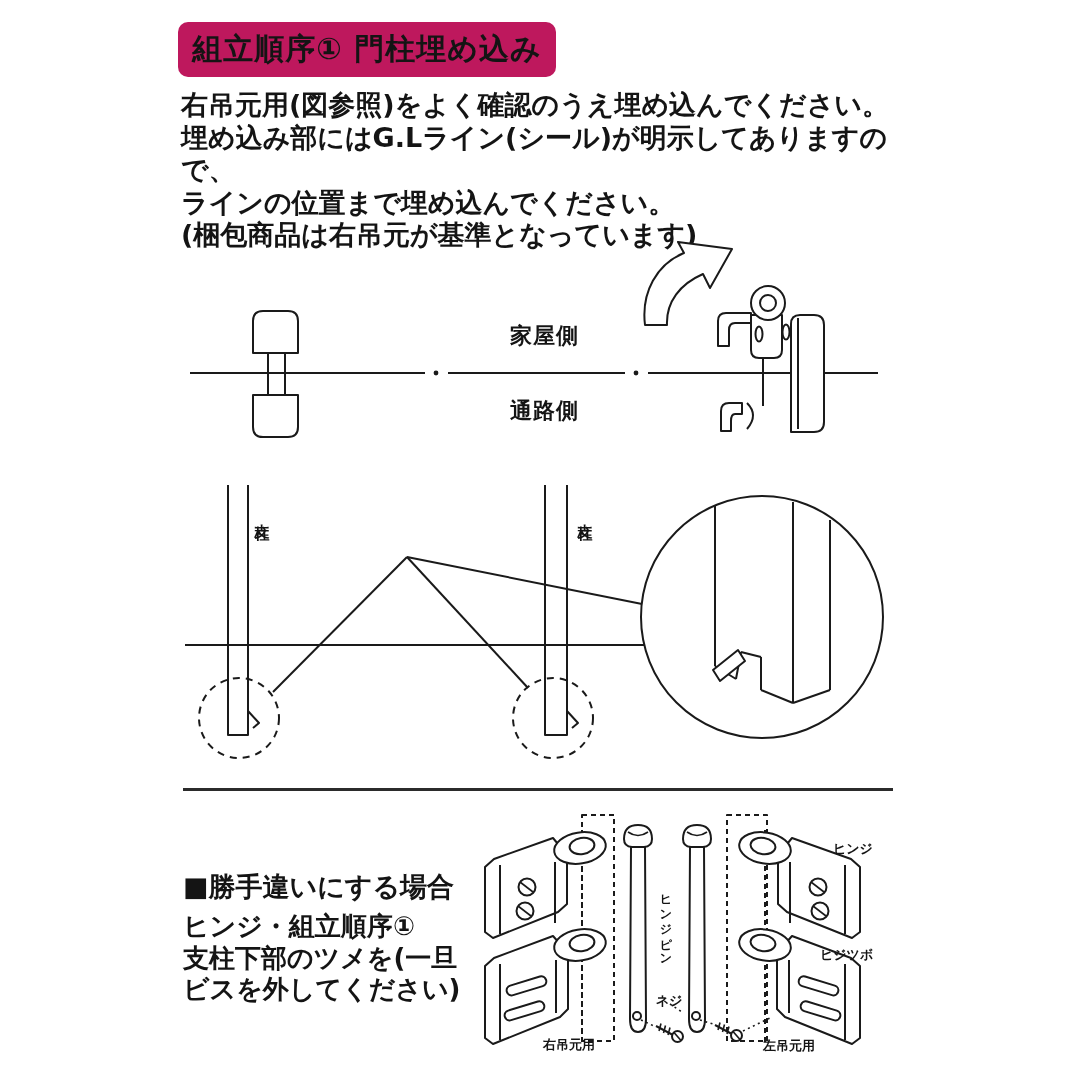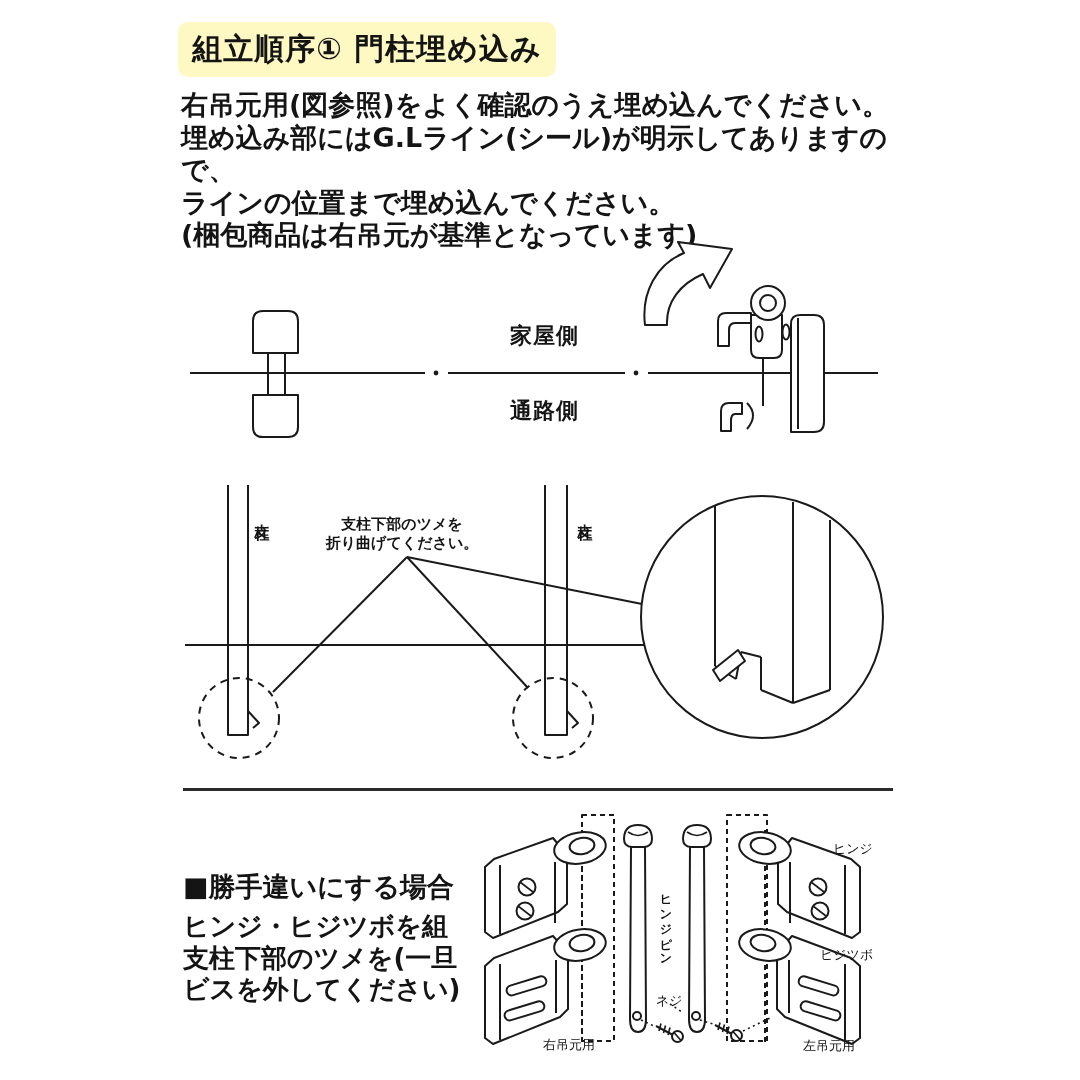--- a/index.html
+++ b/index.html
@@ -3,43 +3,43 @@
 <meta charset="utf-8">
 <style>
   html,body{margin:0;padding:0;background:#fff;}
   .page{
     position:relative;width:1080px;height:1080px;background:#ffffff;
     font-family:"DejaVu Sans","Liberation Sans",sans-serif;color:#111;
     overflow:hidden;
   }
   .abs{position:absolute;}
   .badge{
-    left:178px;top:22px;width:378px;height:55px;background:#fef9c3;
+    left:178px;top:22px;width:378px;height:55px;background:#be185d;
     border-radius:10px;display:flex;align-items:center;justify-content:center;
   }
   .badge span{font-size:30px;font-weight:700;letter-spacing:1px;color:#141414;}
   .intro{left:181px;top:89px;width:760px;font-size:27px;line-height:32.5px;font-weight:600;color:#141414;}
   .big-label{font-size:22px;font-weight:700;color:#141414;letter-spacing:1px;}
   .house{left:510px;top:321px;}
   .walkway{left:510px;top:396px;}
   .vtext{writing-mode:vertical-rl;text-orientation:upright;}
   .post-label{font-size:15px;font-weight:700;letter-spacing:2px;color:#141414;}
   .post-l{left:252px;top:512px;}
   .post-r{left:575px;top:512px;}
   .note{left:302px;top:515px;width:200px;text-align:center;font-size:15px;line-height:18.5px;font-weight:700;color:#141414;}
   .separator{left:183px;top:788px;width:710px;height:3px;background:#2b2b2b;}
   .rev-head{left:183px;top:869px;font-size:27px;font-weight:700;color:#141414;}
   .rev-body{left:183px;top:911px;font-size:26px;line-height:31.5px;font-weight:600;color:#141414;}
-  .small-label{font-size:13px;font-weight:400;color:#141414;}
+  .small-label{font-size:13px;font-weight:700;color:#141414;}
   .lbl-hinge{left:833px;top:840px;}
   .lbl-socket{left:820px;top:946px;}
   .lbl-pin{left:657px;top:886px;font-size:12px;font-weight:700;letter-spacing:1px;color:#141414;}
   .lbl-screw{left:656px;top:992px;}
   .lbl-right{left:543px;top:1036px;}
-  .lbl-left{left:803px;top:1037px;}
+  .lbl-left{left:763px;top:1037px;}
   svg{position:absolute;overflow:visible;}
   svg *{stroke:#1a1a1a;stroke-width:2;fill:none;stroke-linejoin:round;}
   svg .fw{fill:#ffffff;}
   svg .fi{fill:#1a1a1a;stroke:none;}
   svg .d1{stroke-dasharray:7 6;}
   svg .d2{stroke-dasharray:5 4;}
   svg .dots{stroke-dasharray:2 3.5;stroke-width:1.6;}
   svg .thin{stroke-width:1.6;}
 </style>
 </head>
@@ -116,30 +116,26 @@
       <line x1="530" y1="186" x2="551" y2="199"></line>
       <line x1="551" y1="199" x2="556" y2="172"></line>
       <line x1="556" y1="172" x2="576" y2="177"></line>
       <line x1="576" y1="177" x2="576" y2="210"></line>
       <line x1="576" y1="210" x2="608" y2="223"></line>
       <path class="fw" d="M553,170 L528,190 L535,201 L560,181 Z"></path>
     </g>
   </svg>
   <div class="abs post-label vtext post-l">支柱</div>
   <div class="abs post-label vtext post-r">支柱</div>
-  <div class="abs note">
-    <div>支柱下部のツメを</div>
-    <div>折り曲げてください。</div>
-  </div>
 
   <div class="abs separator"></div>
 
   <div class="abs rev-head">■勝手違いにする場合</div>
   <div class="abs rev-body">
-    <div>ヒンジ・ヒジツボを組</div>
+    <div>ヒンジ・組立順序①</div>
     <div>支柱下部のツメを(一旦</div>
     <div>ビスを外してください)</div>
   </div>
 
   <svg style="left:470px;top:805px;" width="445" height="275" viewBox="0 0 445 275">
     <g class="thin">
       <rect class="d2" x="112" y="10" width="32" height="226"></rect>
       <rect class="d2" x="257" y="10" width="40" height="226"></rect>
       <line class="d2" x1="112" y1="25" x2="112" y2="240"></line>
       <line class="d2" x1="295" y1="25" x2="295" y2="240"></line>

